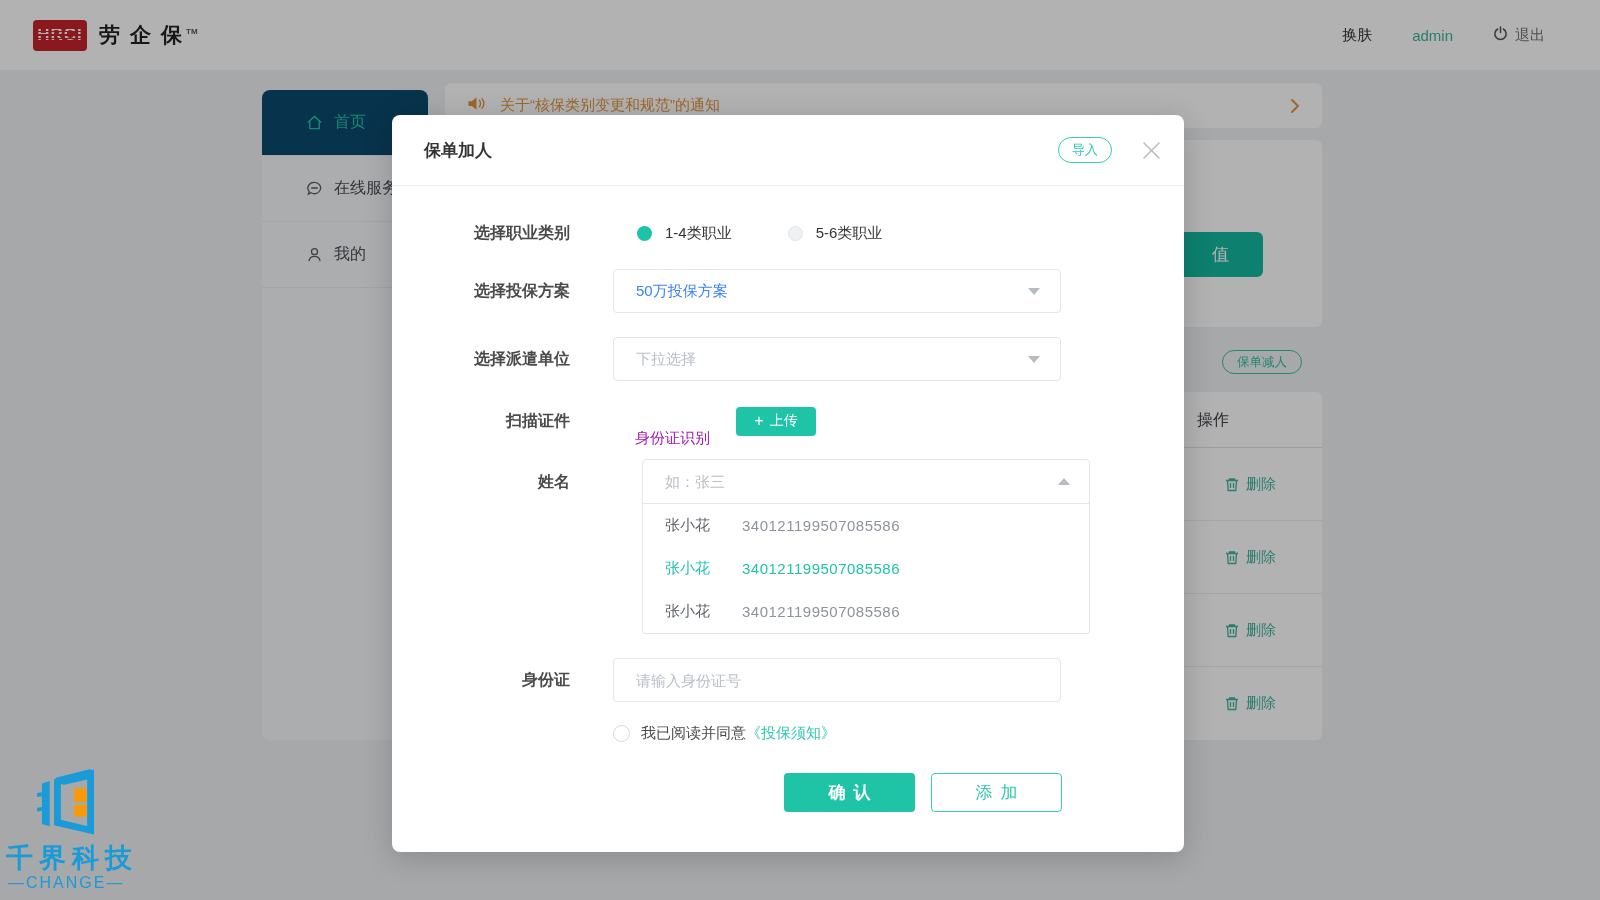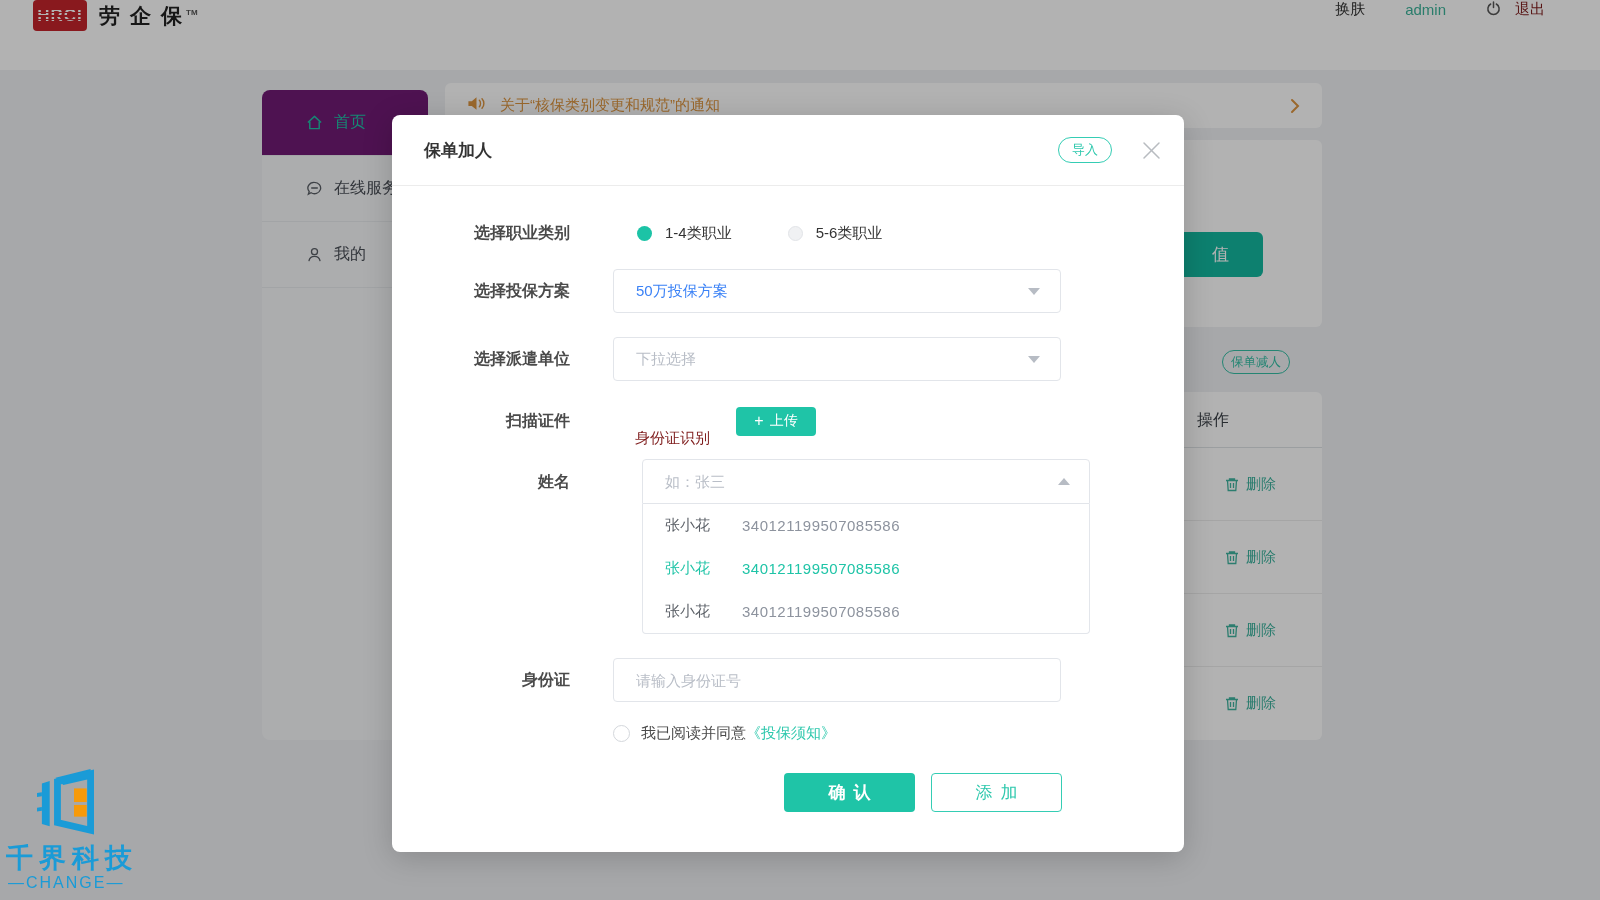--- a/index.html
+++ b/index.html
@@ -1,48 +1,48 @@
 <!DOCTYPE html>
 <html><head>
 <meta charset="utf-8">
 <style>
   * { margin:0; padding:0; box-sizing:border-box; }
   html,body { width:1600px; height:900px; overflow:hidden; }
   body { font-family:"Liberation Sans","DejaVu Sans",sans-serif; background:#eff1f4; position:relative; }
 
   
-  .topbar { position:absolute; left:0; top:0; width:1600px; height:70px; background:#fff; display:flex; align-items:flex-start; z-index:1; }
+  .topbar { position:absolute; left:0; top:0; width:1600px; height:70px; background:#fff; display:flex; align-items:center; z-index:1; }
   .logo-wrap { display:flex; align-items:center; margin-left:33px; }
   .logo-box { width:54px; height:31px; background:#c5252c; border-radius:4px; display:flex; align-items:center; justify-content:center; }
   .logo-box span { color:#fff; font-weight:800; font-size:17px; letter-spacing:1px; }
   @supports ((-webkit-background-clip:text) or (background-clip:text)) {
     .logo-box span { background:repeating-linear-gradient(180deg,#fff 0 2px,rgba(255,255,255,0) 2px 3.6px);
       -webkit-background-clip:text; background-clip:text; color:transparent; }
   }
   .logo-cn { margin-left:12px; font-size:21px; font-weight:700; color:#222; letter-spacing:10px; position:relative; }
   .logo-tm { font-size:8px; color:#555; vertical-align:super; letter-spacing:0; margin-left:-6px; }
   .topbar-right { margin-left:auto; display:flex; align-items:center; gap:40px; padding-right:55px; font-size:15px; }
   .skin-link { color:#333; cursor:pointer; }
   .admin-link { color:#3db39a; cursor:pointer; }
-  .logout-link { color:#7f1d1d; display:flex; align-items:center; gap:14px; cursor:pointer; }
+  .logout-link { color:#737373; display:flex; align-items:center; gap:7px; cursor:pointer; }
 
   
   .sidebar { position:absolute; left:262px; top:90px; width:166px; height:650px; background:#f7f8fa; border-radius:8px; z-index:1; }
   .side-item { height:66px; display:flex; align-items:center; padding-left:44px; gap:11px; border-bottom:1px solid #e9ebee; font-size:16px; color:#4a4f57; cursor:pointer; }
-  .side-item.active { background:#701a75; border-radius:8px 8px 0 0; color:#1fc4a7; }
+  .side-item.active { background:#0c4a6e; border-radius:8px 8px 0 0; color:#1fc4a7; }
   .side-item .icn { display:flex; align-items:center; }
 
   
   .main-col { position:absolute; left:445px; top:83px; width:877px; z-index:1; }
   .banner { height:45px; background:#fff; border-radius:6px; display:flex; align-items:center; padding:0 22px; gap:14px; }
   .banner-text { color:#dd9540; font-size:15px; }
   .banner-arrow { margin-left:auto; display:flex; }
   .card1 { position:absolute; top:57px; left:0; width:877px; height:187px; background:#fff; border-radius:6px; }
   .recharge-btn { position:absolute; right:59px; top:92px; width:128px; height:45px; background:#14b8a0; border-radius:6px; display:flex; align-items:center; justify-content:flex-end; padding-right:34px; color:#fff; font-size:17px; cursor:pointer; }
-  .reduce-pill { position:absolute; top:267px; left:777px; width:68px; height:24px; border:1px solid #35bfa5; border-radius:13px; color:#35bfa5; font-size:12.5px; display:flex; align-items:center; justify-content:center; cursor:pointer; background:transparent; }
+  .reduce-pill { position:absolute; top:267px; left:777px; width:80px; height:24px; border:1px solid #35bfa5; border-radius:13px; color:#35bfa5; font-size:12.5px; display:flex; align-items:center; justify-content:center; cursor:pointer; background:transparent; }
   .table-card { position:absolute; top:309px; left:0; width:877px; height:348px; background:#fff; border-radius:6px; }
   .table-head { height:56px; border-bottom:1px solid #dfe2e6; position:relative; }
   .table-head .op { position:absolute; left:752px; top:0; line-height:56px; font-size:16px; color:#3a3f46; }
   .trow { height:73px; border-bottom:1px solid #ececec; position:relative; }
   .trow:last-child { border-bottom:none; }
   .del-link { position:absolute; left:780px; top:0; height:73px; display:flex; align-items:center; gap:7px; color:#3fb39f; font-size:15px; cursor:pointer; }
 
   
   .overlay { position:absolute; inset:0; background:rgba(0,0,0,0.30); z-index:10; }
 
@@ -71,21 +71,21 @@
   .row-sel .flabel { line-height:44px; }
   .selbox { height:44px; border:1px solid #e2e5ea; border-radius:4px; display:flex; align-items:center; padding:0 20px 0 22px; font-size:15px; }
   .selbox .val { color:#3b82f6; }
   .selbox .ph { color:#b9bec7; }
   .caret-down { margin-left:auto; width:0; height:0; border-left:6px solid transparent; border-right:6px solid transparent; border-top:7px solid #b7bcc4; }
   .caret-up { width:0; height:0; border-left:6px solid transparent; border-right:6px solid transparent; border-bottom:7px solid #b7bcc4; }
 
   .row-scan { margin-top:25px; height:30px; }
   .row-scan .flabel { line-height:30px; }
   .scan-ctrl { display:flex; align-items:center; height:30px; padding-left:22px; }
-  .scan-text { font-size:15px; color:#7f1d1d;margin-top:35px; }
+  .scan-text { font-size:15px; color:#a21caf;margin-top:35px; }
   .upload-btn { margin-left:26px; width:80px; height:29px; background:#1fc4a7; border:none; border-radius:4px; color:#fff; font-size:14px; display:flex; align-items:center; justify-content:center; gap:6px; cursor:pointer; }
   .plus { font-size:16px; line-height:1; font-weight:400; }
 
   .row-name { margin-top:23px;gap:29px; }
   .row-name .flabel { line-height:45px; }
   .inputbox { position:relative; height:45px; }
   .inputbox input { width:100%; height:45px; border:1px solid #e2e5ea; border-radius:4px 4px 0 0; padding:0 40px 0 22px; font-size:15px; color:#333; outline:none; font-family:inherit; }
   .inputbox input::placeholder { color:#b9bec7; }
   .inputbox .caret-up { position:absolute; right:20px; top:19px; }
   .sug-list { border:1px solid #e3e6eb; border-top:none; border-radius:0 0 4px 4px; background:#fff; }

